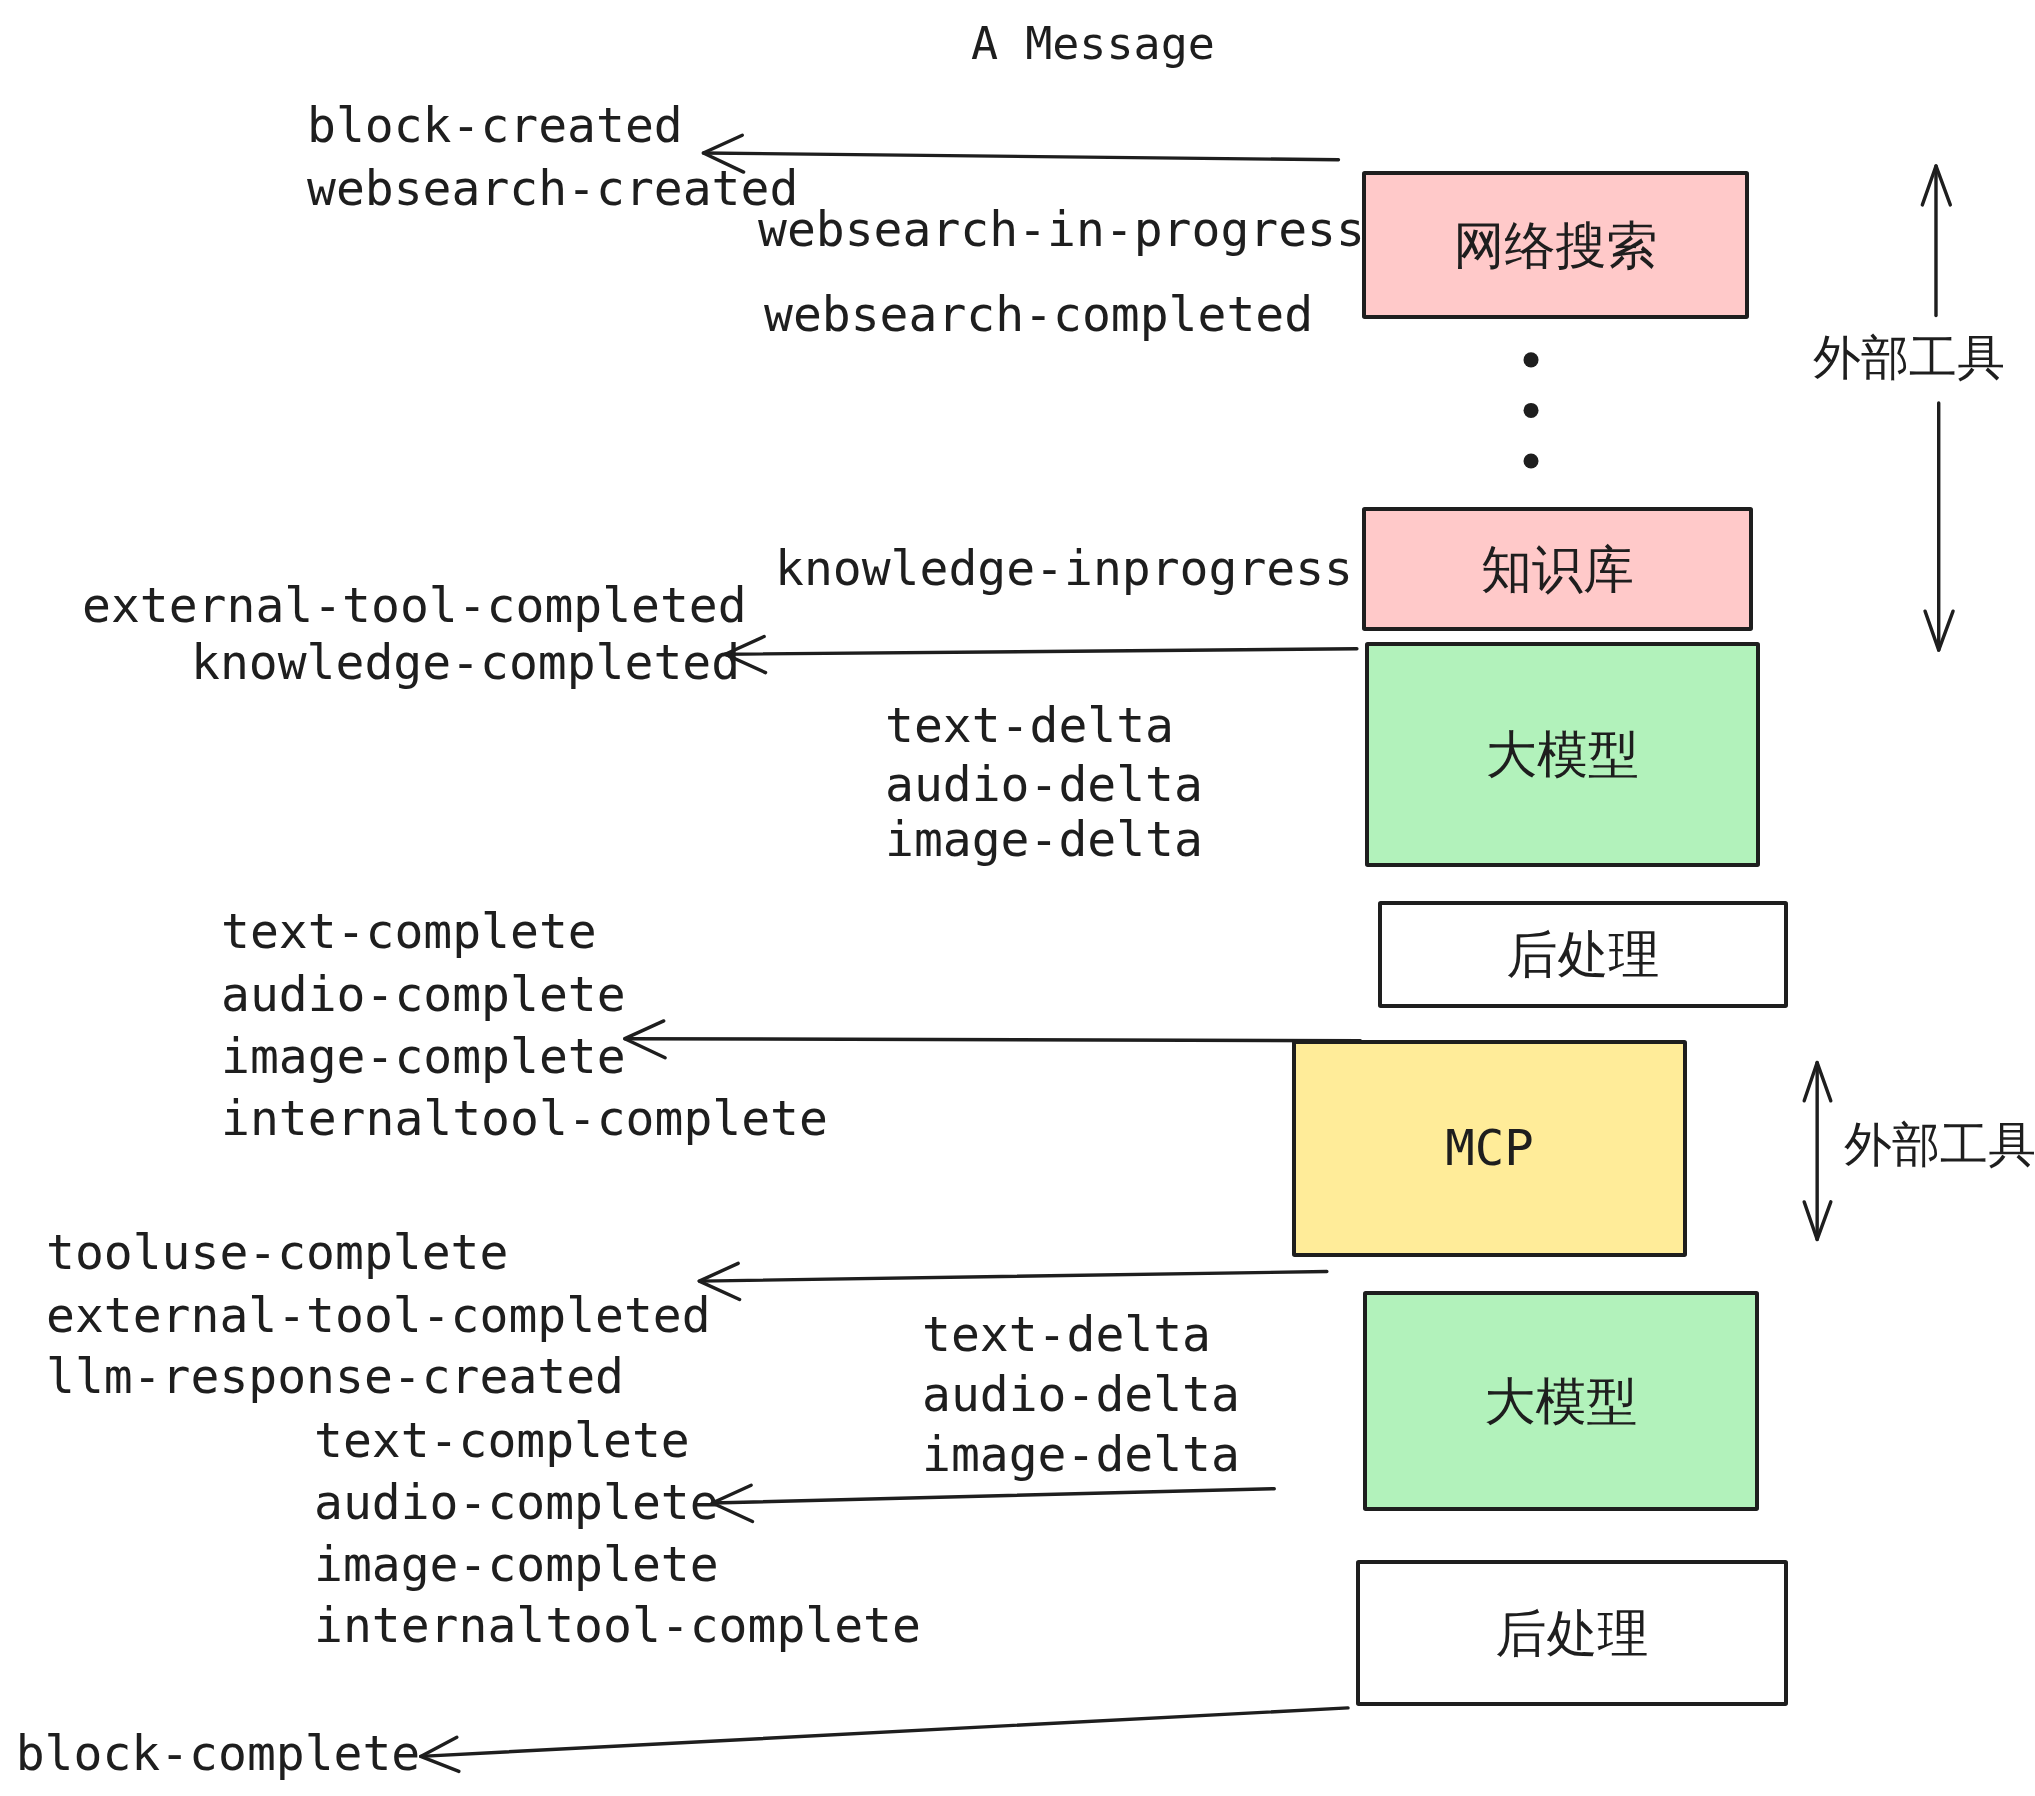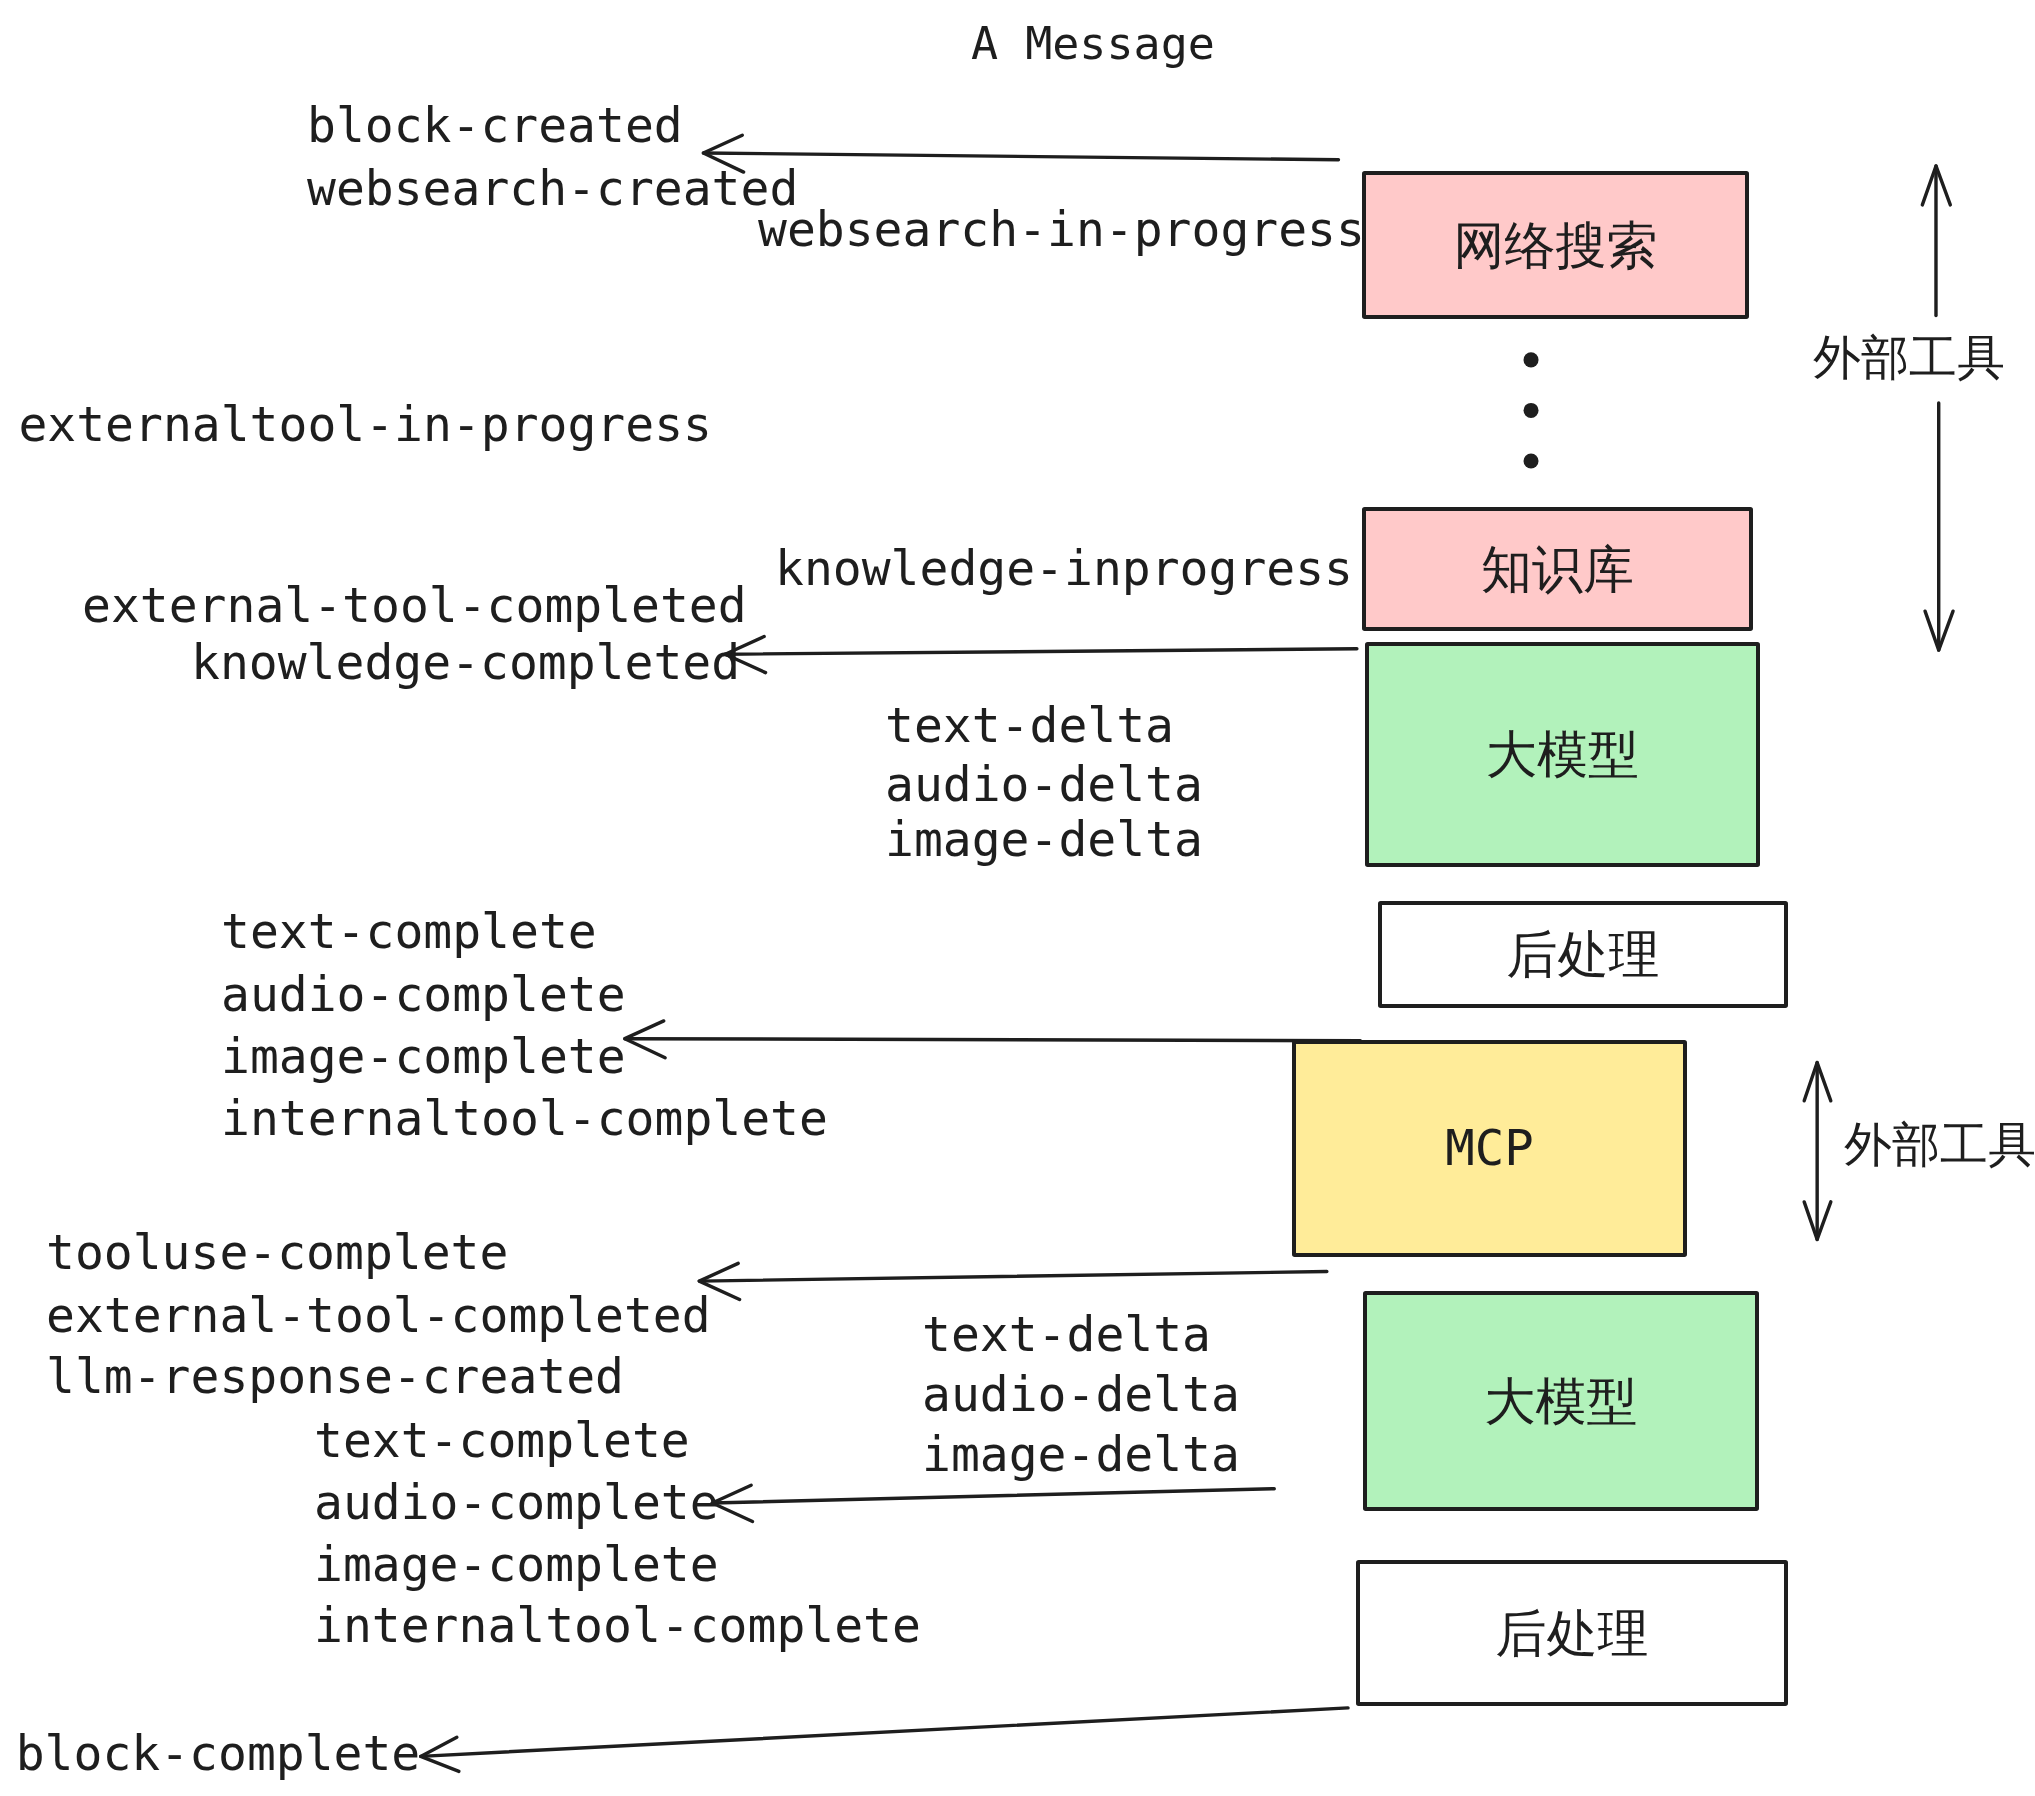--- a/index.html
+++ b/index.html
@@ -91,21 +91,21 @@
       <circle cx="2242" cy="601" r="11"></circle>
       <circle cx="2242" cy="675" r="11"></circle>
     </g>
   </svg>
 
   <div class="title" style="left:971px; top:20.5px;">A Message</div>
 
   <div class="ev" style="left:307px; top:101px;">block-created</div>
   <div class="ev" style="left:307px; top:164px;">websearch-created</div>
   <div class="ev" style="left:758px; top:205px;">websearch-in-progress</div>
-  <div class="ev" style="left:18.4px; top:400px;">externaltool-in-progress</div>
+  <div class="ev" style="left:764px; top:290px;">websearch-completed</div>
   <div class="ev" style="left:775px; top:544px;">knowledge-inprogress</div>
   <div class="ev" style="left:82px; top:581px;">external-tool-completed</div>
   <div class="ev" style="left:191px; top:638px;">knowledge-completed</div>
   <div class="ev" style="left:885px; top:701px;">text-delta</div>
   <div class="ev" style="left:885px; top:760px;">audio-delta</div>
   <div class="ev" style="left:885px; top:815px;">image-delta</div>
   <div class="ev" style="left:221px; top:907px;">text-complete</div>
   <div class="ev" style="left:221px; top:970px;">audio-complete</div>
   <div class="ev" style="left:221px; top:1032px;">image-complete</div>
   <div class="ev" style="left:221px; top:1094px;">internaltool-complete</div>

